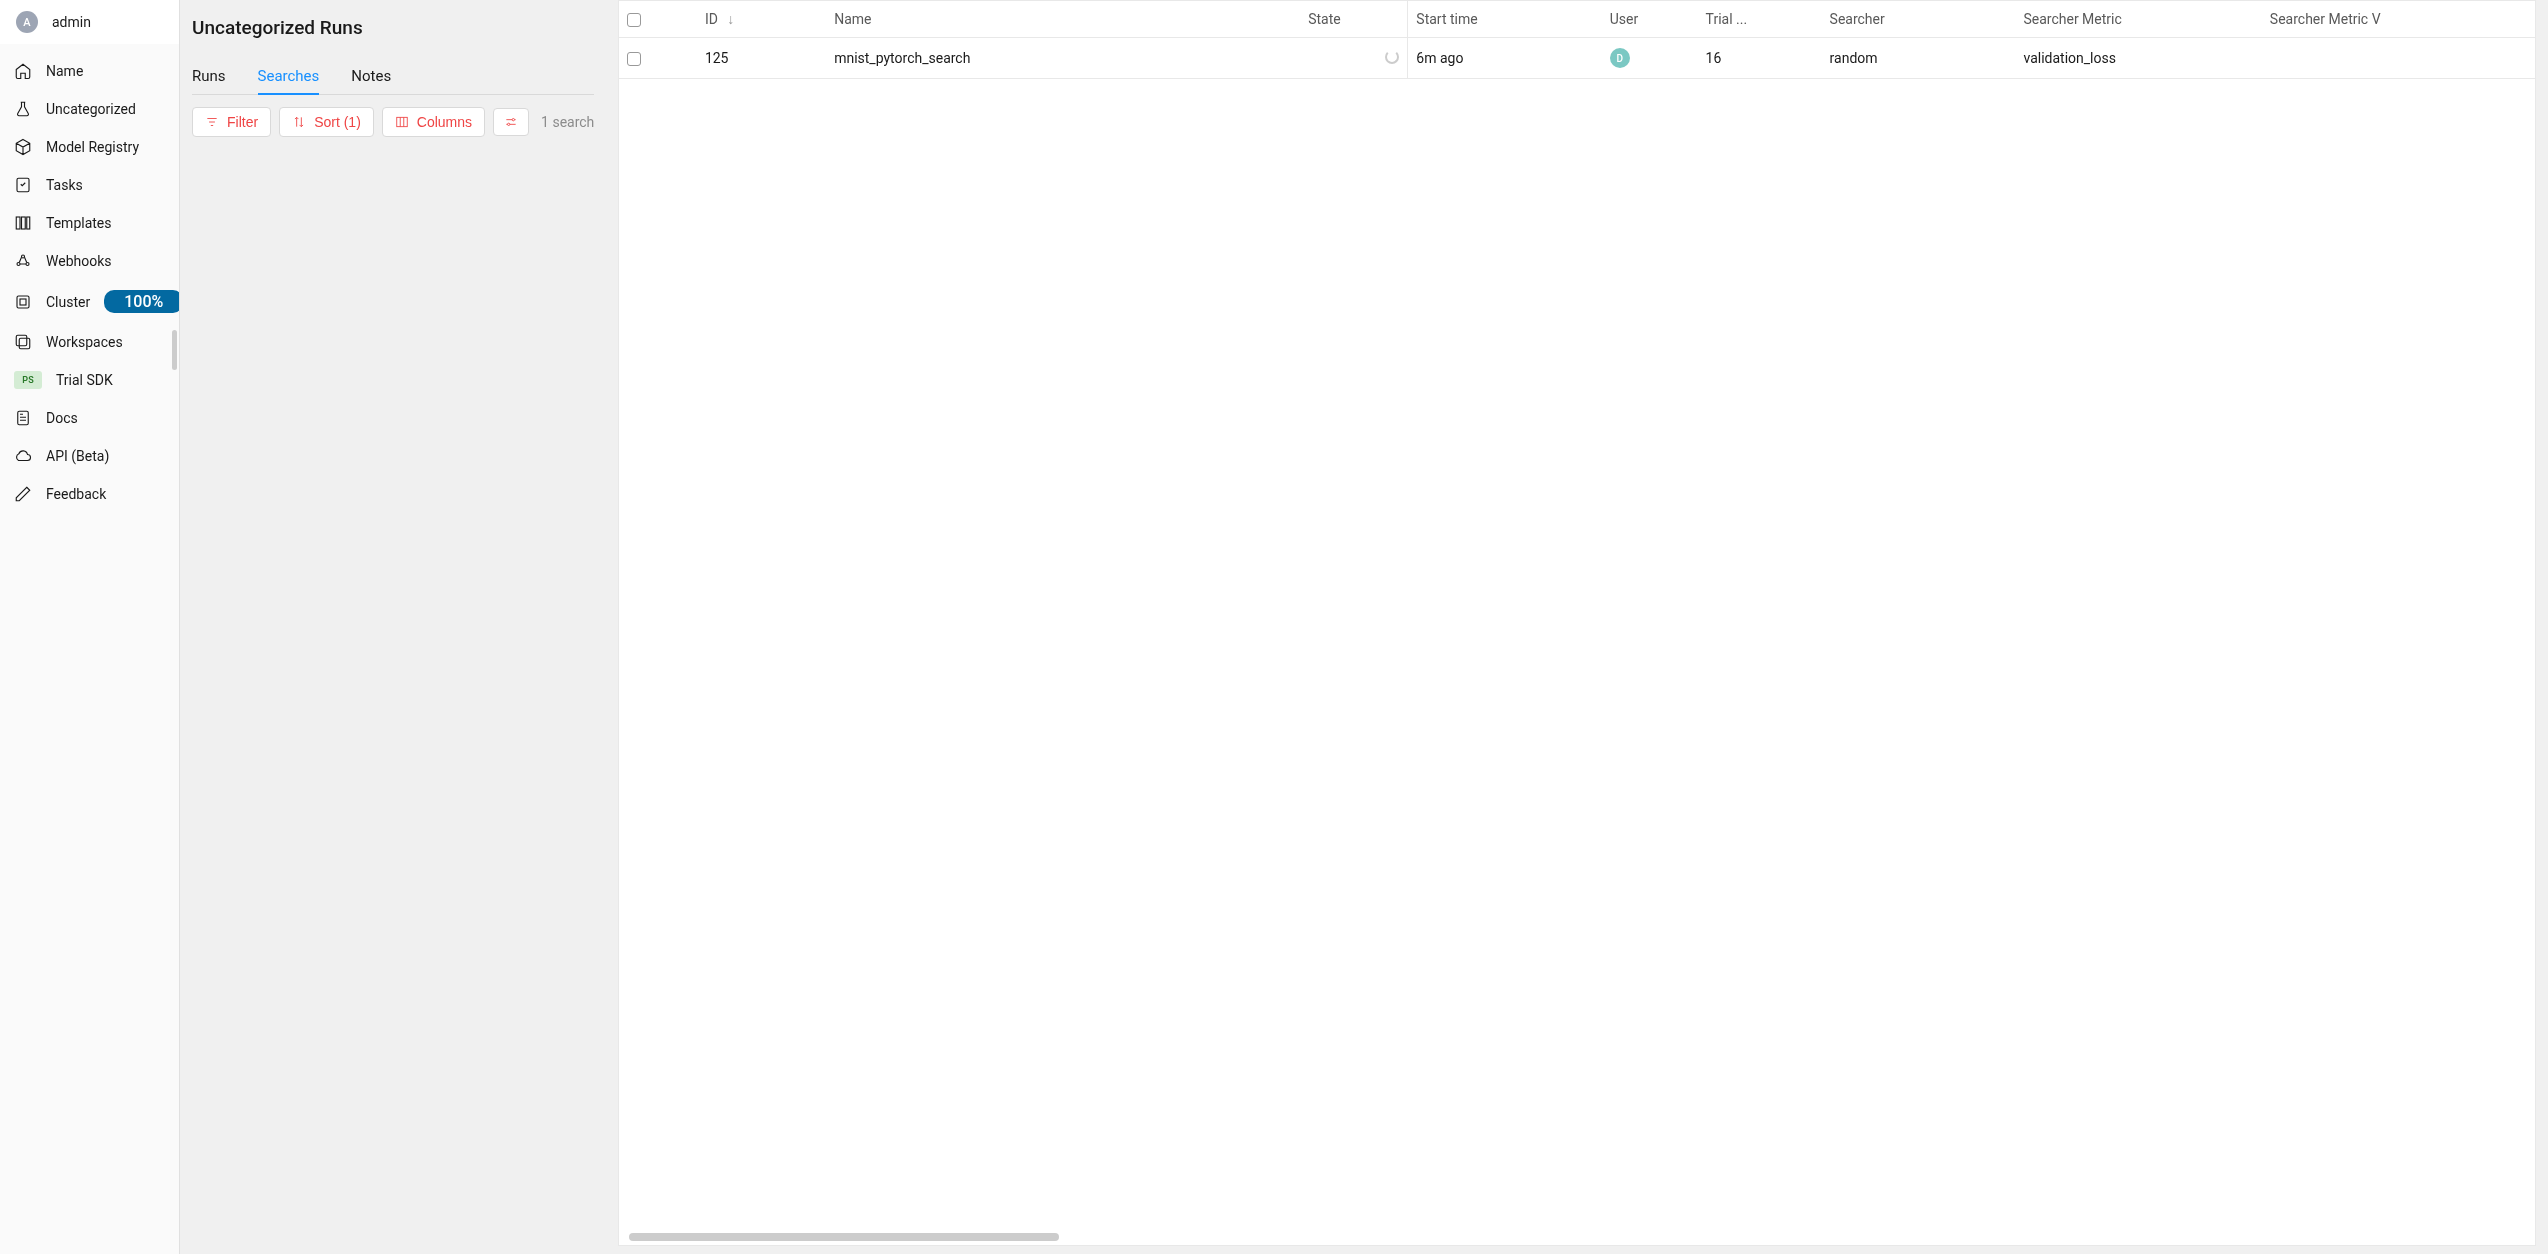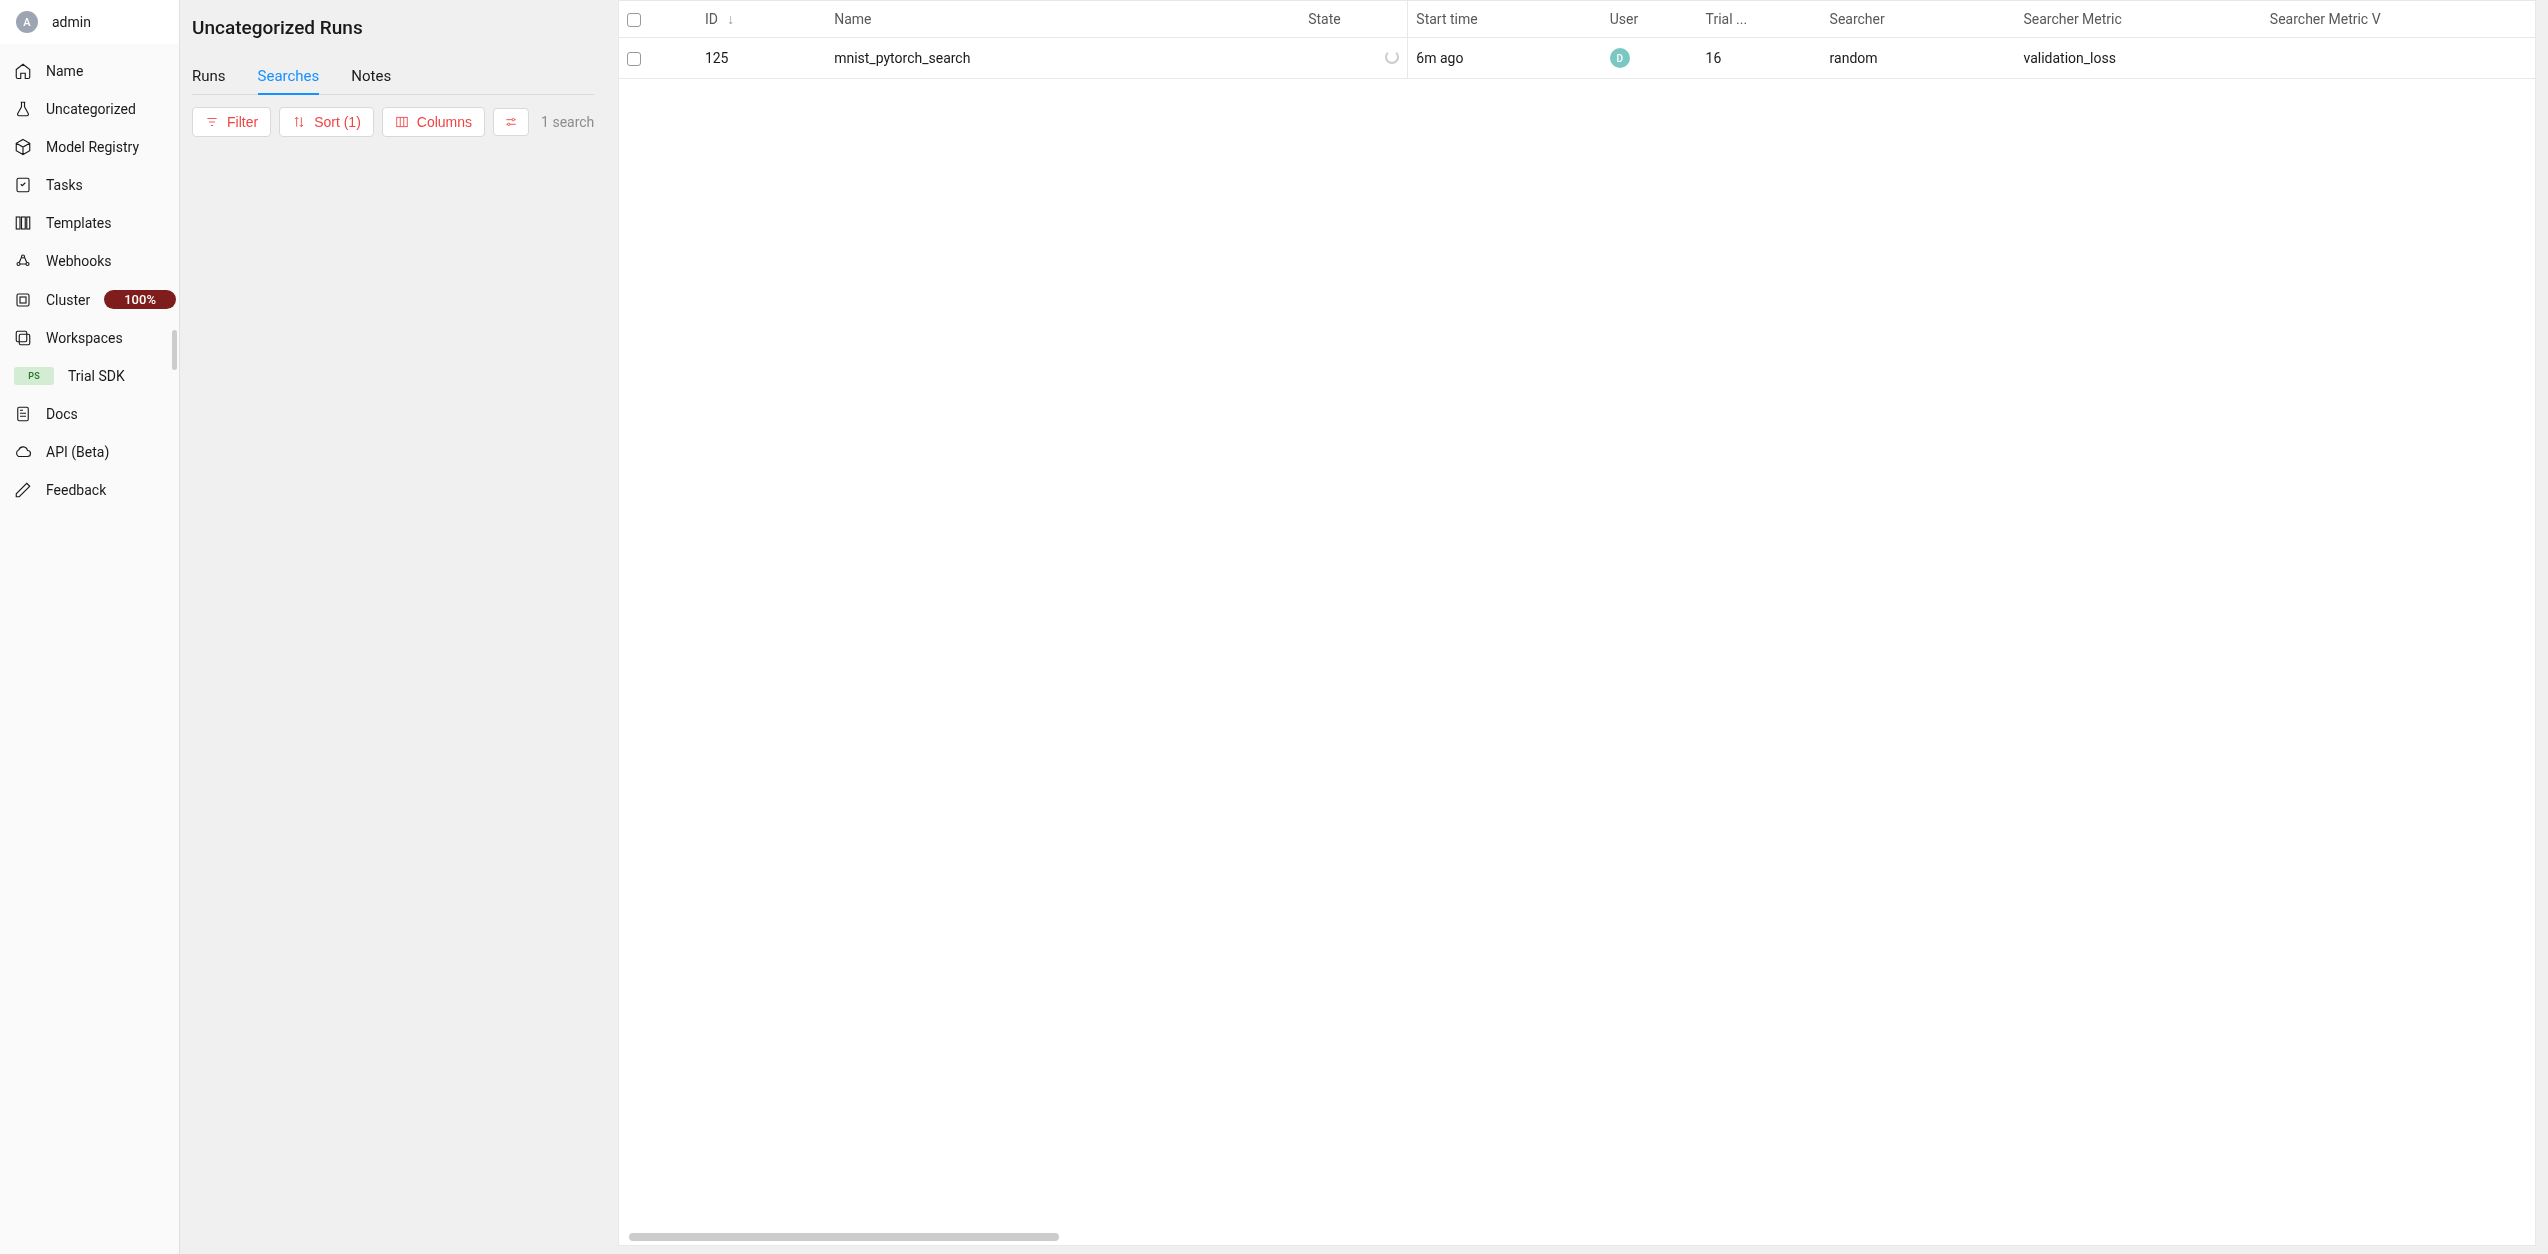--- a/index.html
+++ b/index.html
@@ -72,30 +72,30 @@
       flex-shrink: 0;
     }
     .sidebar-icon svg {
       width: 18px;
       height: 18px;
       stroke: #1a1a1a;
       fill: none;
       stroke-width: 1.5;
     }
     .badge {
-      background: #7f1d1d;
+      background: #0369a1;
       color: #fff;
       border-radius: 10px;
       padding: 2px 20px;
-      font-size: 13px;
+      font-size: 16px;
       font-weight: 500;
       margin-left: auto;
     }
     .ps-badge {
-      width: 40px;
+      width: 28px;
       height: 18px;
       background: #d4ecd4;
       color: #2a7a2a;
       font-size: 9px;
       font-weight: 600;
       display: flex;
       align-items: center;
       justify-content: center;
       border-radius: 3px;
     }

